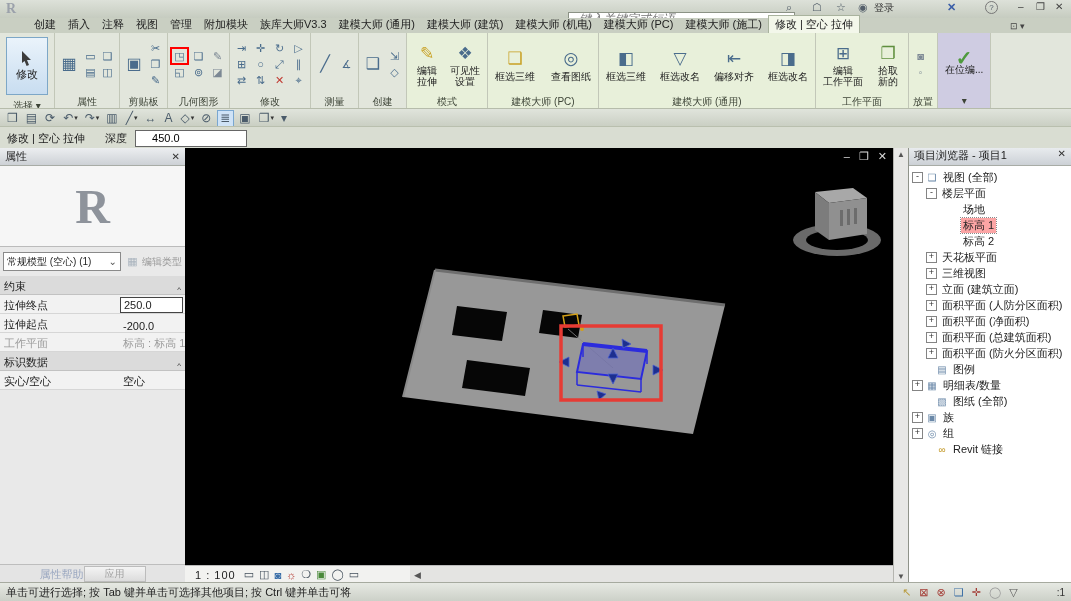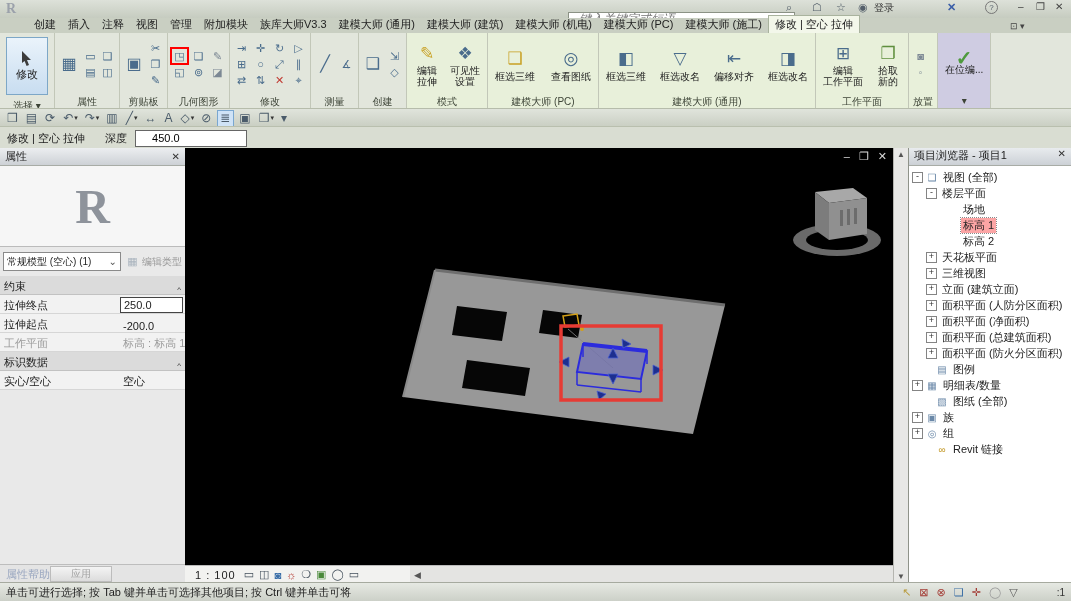--- a/index.html
+++ b/index.html
@@ -66,21 +66,21 @@
     justify-content:space-between;padding:0 3px;font-size:10px;}
   .edittype{color:#9b9b9b;display:flex;align-items:center;gap:2px;font-size:10px;white-space:nowrap;}
   .prow{display:flex;align-items:flex-end;height:18px;border-bottom:1px solid #d6d6d6;background:#f2f2f2;}
   .prow .pl{width:112px;padding:0 4px;white-space:nowrap;overflow:hidden;}
   .prow .pv{flex:1;padding:0 3px;white-space:nowrap;overflow:hidden;}
   .prow .chev{font-size:8px;color:#333;padding-right:4px;}
   .prow .chev:empty{display:none;}
   .prow.section{background:#dbdbdb;border-bottom:1px solid #c2c2c2;justify-content:space-between;}
   .prow.edit .pv{background:#fff;border:1px solid #444;margin-right:2px;height:14px;line-height:14px;}
   .prow.dis .pl,.prow.dis .pv{color:#9a9a9a;}
-  .pfoot{margin-top:auto;height:18px;display:flex;align-items:center;justify-content:flex-start;
+  .pfoot{margin-top:auto;height:18px;display:flex;align-items:center;justify-content:center;
     padding:0 6px;border-top:1px solid #bdbdbd;background:#e4e4e4;}
   .helplink{color:#9aa7c0;}
   .applybtn{color:#a2a2a2;background:linear-gradient(#f4f4f4,#dcdcdc);border:1px solid #bcbcbc;
     padding:0 20px;height:14px;font-size:10px;display:flex;align-items:center;}
   
   .canvas{position:absolute;left:185px;top:148px;width:708px;height:417px;background:#000;overflow:hidden;}
   .winbtns{position:absolute;top:2px;right:6px;color:#d8d8d8;font-size:11px;display:flex;gap:9px;z-index:3;}
   .viewbar{position:absolute;left:185px;top:565px;width:708px;height:18px;display:flex;align-items:stretch;font-size:11px;}
   .vb-left{width:215px;background:#f2f2f0;display:flex;align-items:center;gap:4px;padding-left:10px;border-top:1px solid #bbb;}
   .vb-scale{letter-spacing:1px;}

